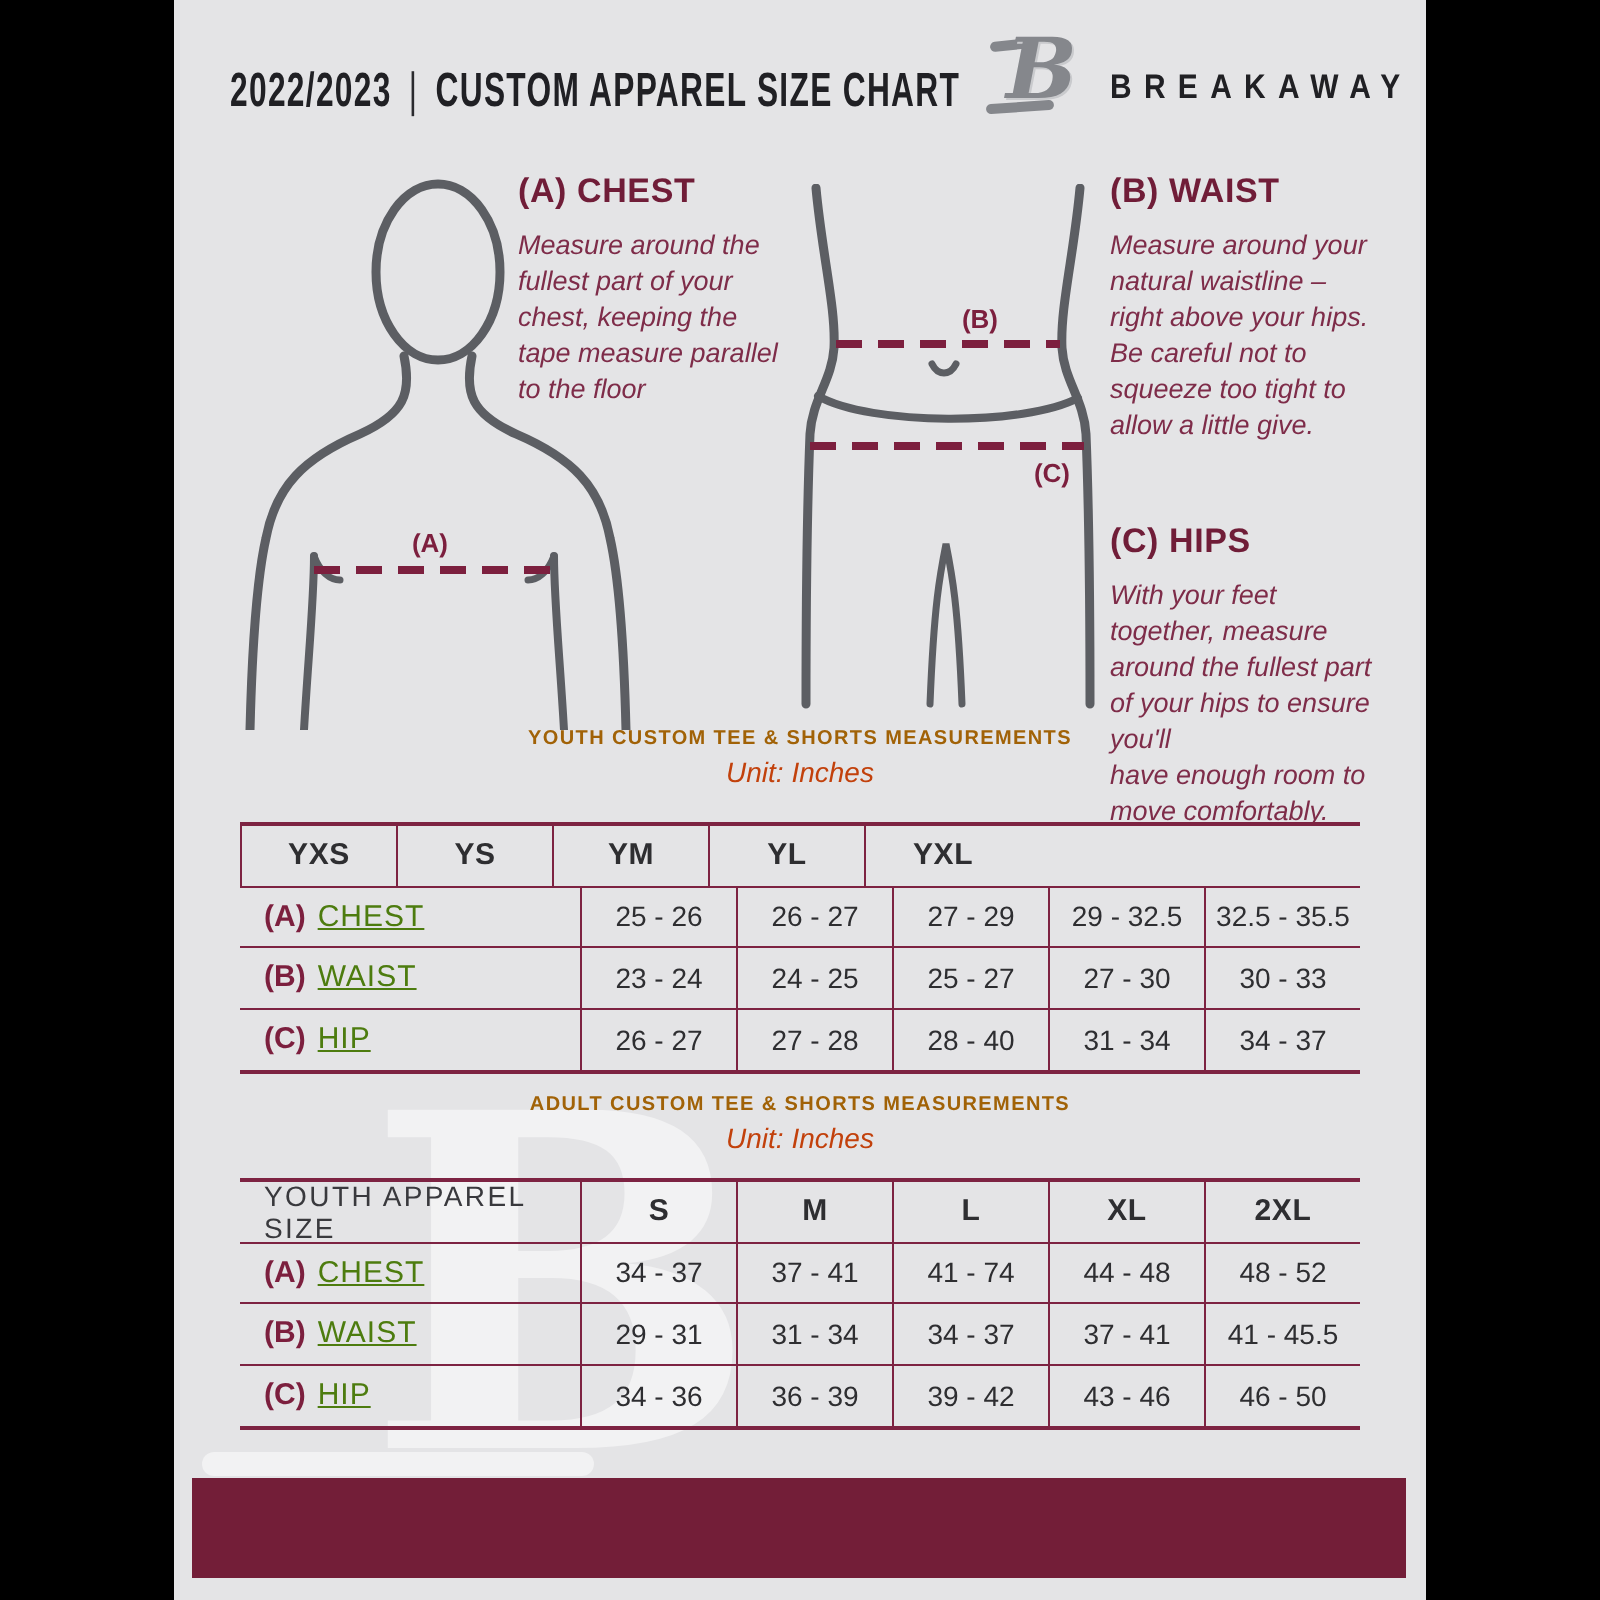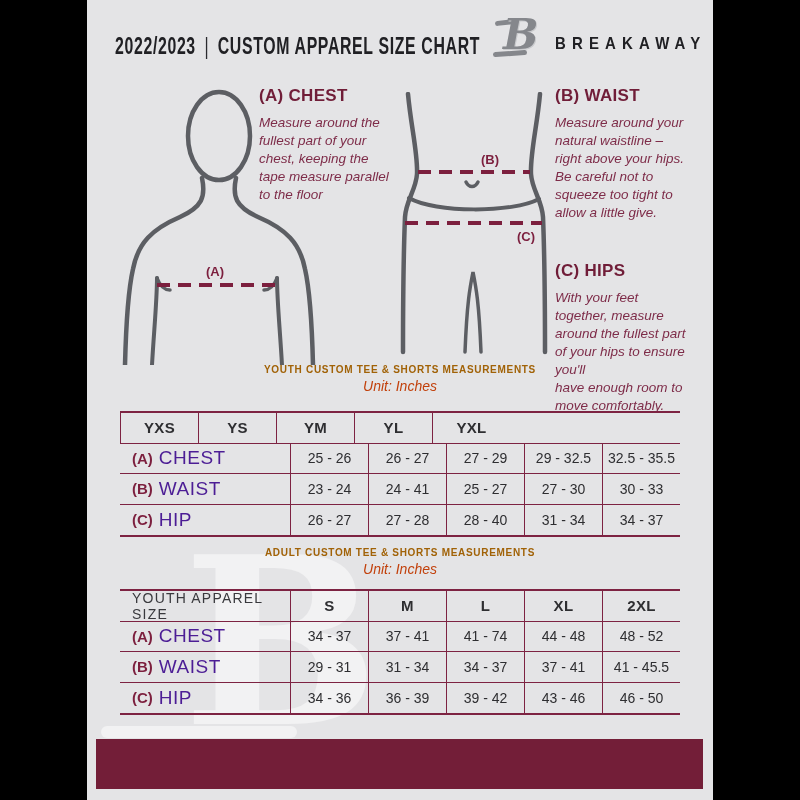--- a/index.html
+++ b/index.html
@@ -35,21 +35,21 @@
 
   
   .tbl { position:absolute; left:33px; width:560px; border-top:2px solid #7d2342; border-bottom:2px solid #7d2342; background:transparent; }
   .row { display:flex; height:30.5px; border-bottom:1.4px solid #7d2342; }
   .row:last-child { border-bottom:none; }
   .cell { width:78px; display:flex; align-items:center; justify-content:center; font-size:14px; color:#2e2e31; border-left:1.4px solid #7d2342; }
   .cell.first { width:170px; border-left:none; justify-content:flex-start; padding-left:12px; }
   .row.head .cell { font-weight:bold; font-size:15px; letter-spacing:0.3px; }
   .row.head .cell.first { font-weight:normal; font-size:14px; letter-spacing:1.2px; color:#39393d; }
   .marker { color:#7c1f3e; font-weight:bold; margin-right:6px; font-size:15px; }
-  .lbl { letter-spacing:0.5px; font-size:19px; color:#4c1d95; }
+  .lbl { letter-spacing:0.5px; font-size:15px; color:#4d7c0f;text-decoration:underline; }
 
   .footer-bar { position:absolute; left:9px; top:739px; width:607px; height:50px; background:#731e38; }
 
   svg text { font-family:"Liberation Sans",sans-serif; }
 </style>
 </head>
 <body>
 
 <div class="doc">
 
@@ -148,21 +148,21 @@
       <div class="cell">27 - 29</div>
       <div class="cell">29 - 32.5</div>
       <div class="cell">32.5 - 35.5</div>
     </div>
     <div class="row">
       <div class="cell first">
         <span class="marker">(B)</span>
         <span class="lbl">WAIST</span>
       </div>
       <div class="cell">23 - 24</div>
-      <div class="cell">24 - 41</div>
+      <div class="cell">24 - 25</div>
       <div class="cell">25 - 27</div>
       <div class="cell">27 - 30</div>
       <div class="cell">30 - 33</div>
     </div>
     <div class="row">
       <div class="cell first">
         <span class="marker">(C)</span>
         <span class="lbl">HIP</span>
       </div>
       <div class="cell">26 - 27</div>

